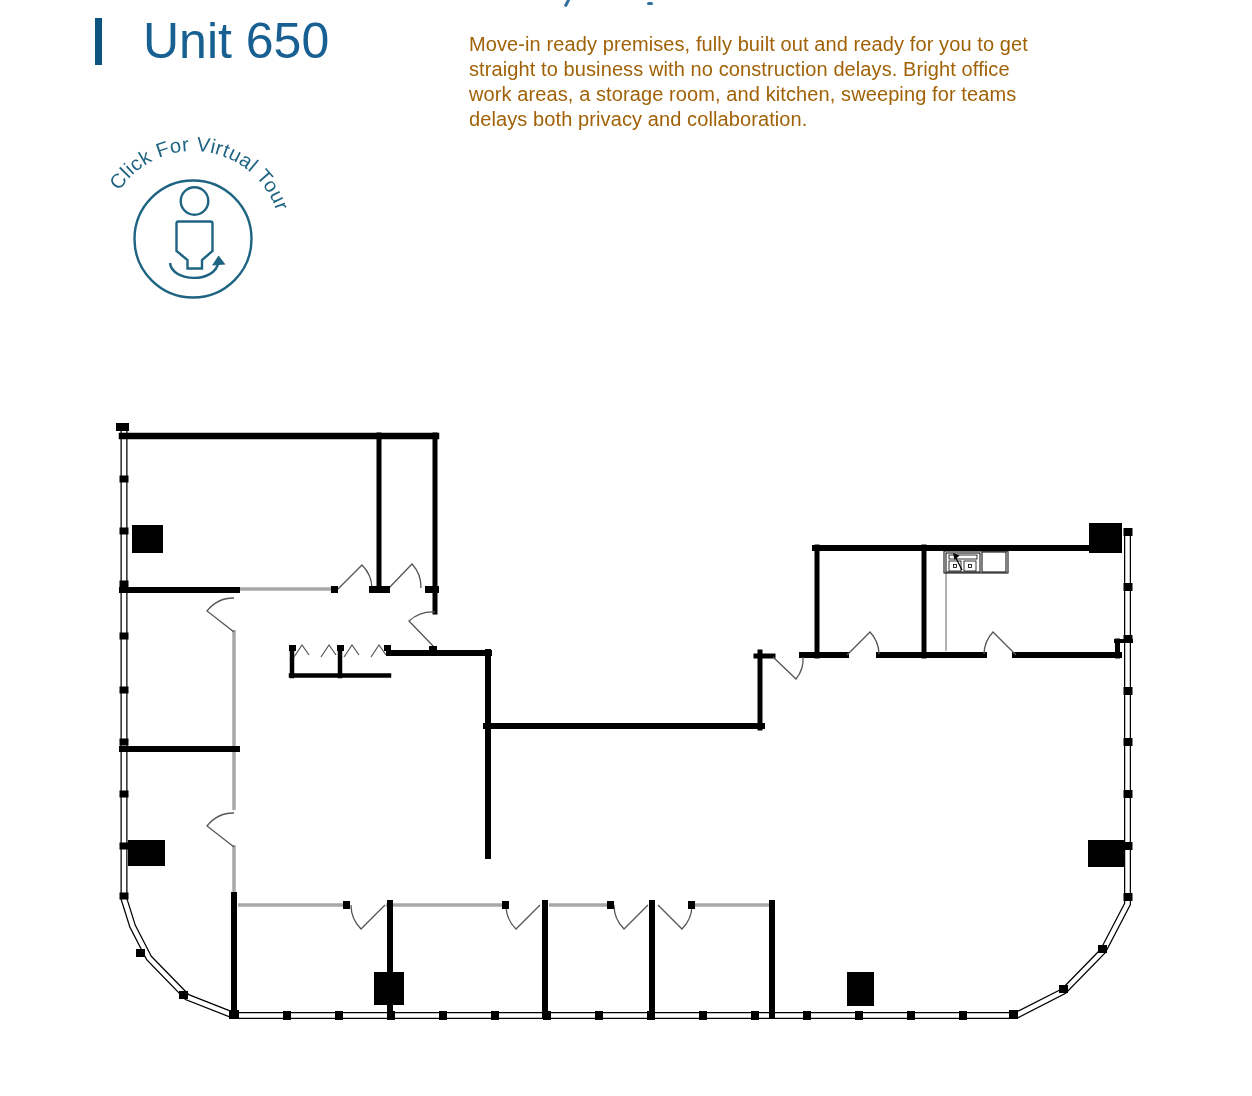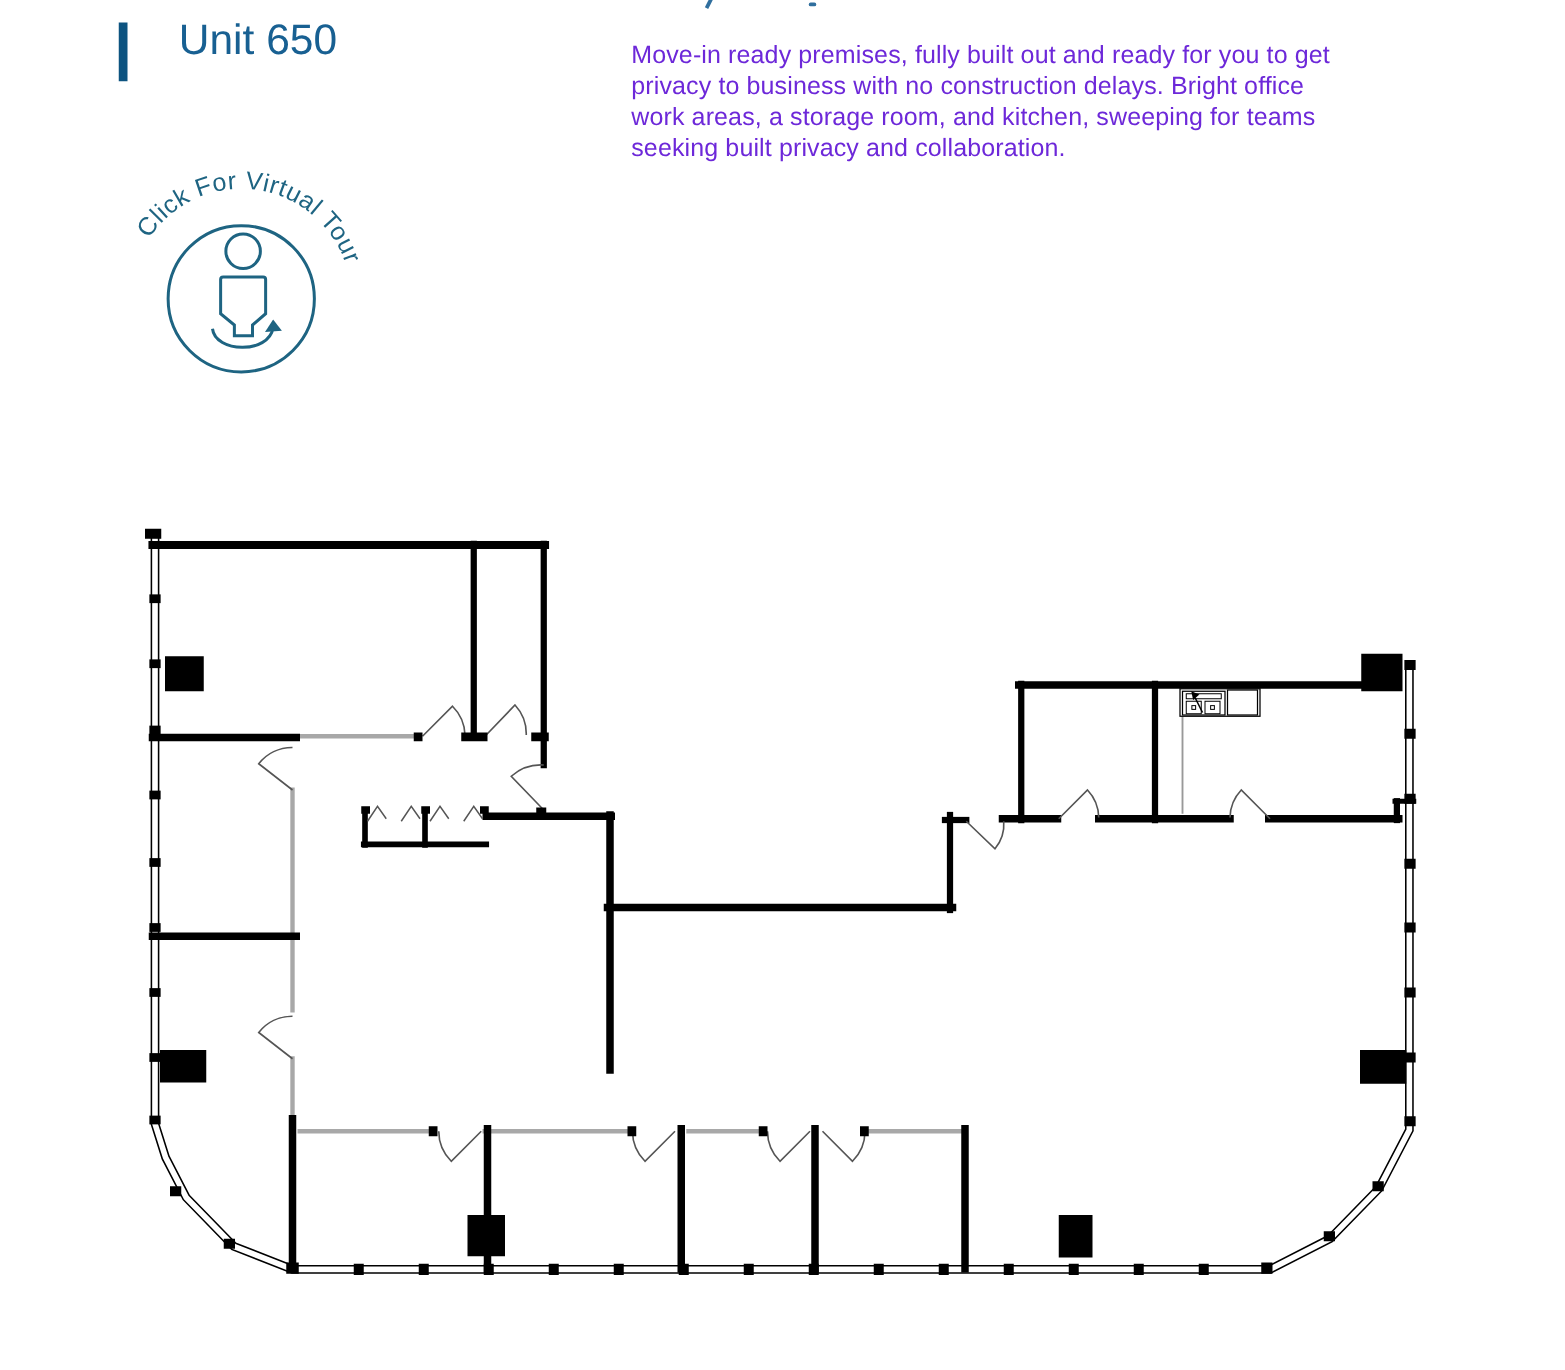--- a/index.html
+++ b/index.html
@@ -1,45 +1,45 @@
 <!DOCTYPE html>
 <html><head>
 <meta charset="utf-8">
 <style>
   html,body{margin:0;padding:0;background:#fff;}
   .page{position:relative;width:1252px;height:1096px;background:#fff;overflow:hidden;
         font-family:"Liberation Sans", sans-serif;}
   .accent-bar{position:absolute;left:95px;top:18px;width:7px;height:47px;background:#0d5380;}
-  .page-title{position:absolute;left:143px;top:14px;font-size:34px;line-height:1.1;
+  .page-title{position:absolute;left:143px;top:14px;font-size:50px;line-height:1.1;
               color:#186092;letter-spacing:0px;font-weight:400;}
   .description{position:absolute;left:469px;top:32px;width:640px;font-size:20px;
-               line-height:25px;color:#6d28d9;letter-spacing:0.1px;margin-left:36px;}
+               line-height:25px;color:#a16207;letter-spacing:0.1px;}
   .frag{position:absolute;background:#306f9e;}
   .frag1{left:566px;top:-3px;width:3px;height:10px;transform:rotate(27deg);}
   .frag2{left:647px;top:2px;width:6px;height:3px;border-radius:2px;}
   .tour-badge{position:absolute;left:88px;top:128px;width:214px;height:194px;cursor:pointer;}
   .plan{position:absolute;left:0;top:0;}
   svg text{font-family:"Liberation Sans", sans-serif;}
 </style>
 </head>
 <body>
 
 <div class="page">
 
   <div class="frag frag1"></div>
   <div class="frag frag2"></div>
 
   <div class="accent-bar"></div>
   <div class="page-title">Unit 650</div>
 
   <div class="description">
     <div>Move-in ready premises, fully built out and ready for you to get</div>
-    <div>privacy to business with no construction delays. Bright office</div>
+    <div>straight to business with no construction delays. Bright office</div>
     <div>work areas, a storage room, and kitchen, sweeping for teams</div>
-    <div>seeking built privacy and collaboration.</div>
+    <div>delays both privacy and collaboration.</div>
   </div>
 
   <svg class="tour-badge" viewBox="88 128 214 194" width="214" height="194">
     <defs>
       <path id="tourArc" d="M 119.2 191.1 A 88 88 0 0 1 276.2 210.4" fill="none"></path>
     </defs>
     <text font-size="20" letter-spacing="0.5" fill="#1e6482">
       <textPath href="#tourArc" startOffset="0" textLength="198" lengthAdjust="spacingAndGlyphs" fill="#1e6482">Click For Virtual Tour</textPath>
     </text>
     <g stroke="#1e6482" stroke-width="2.4" fill="none">

